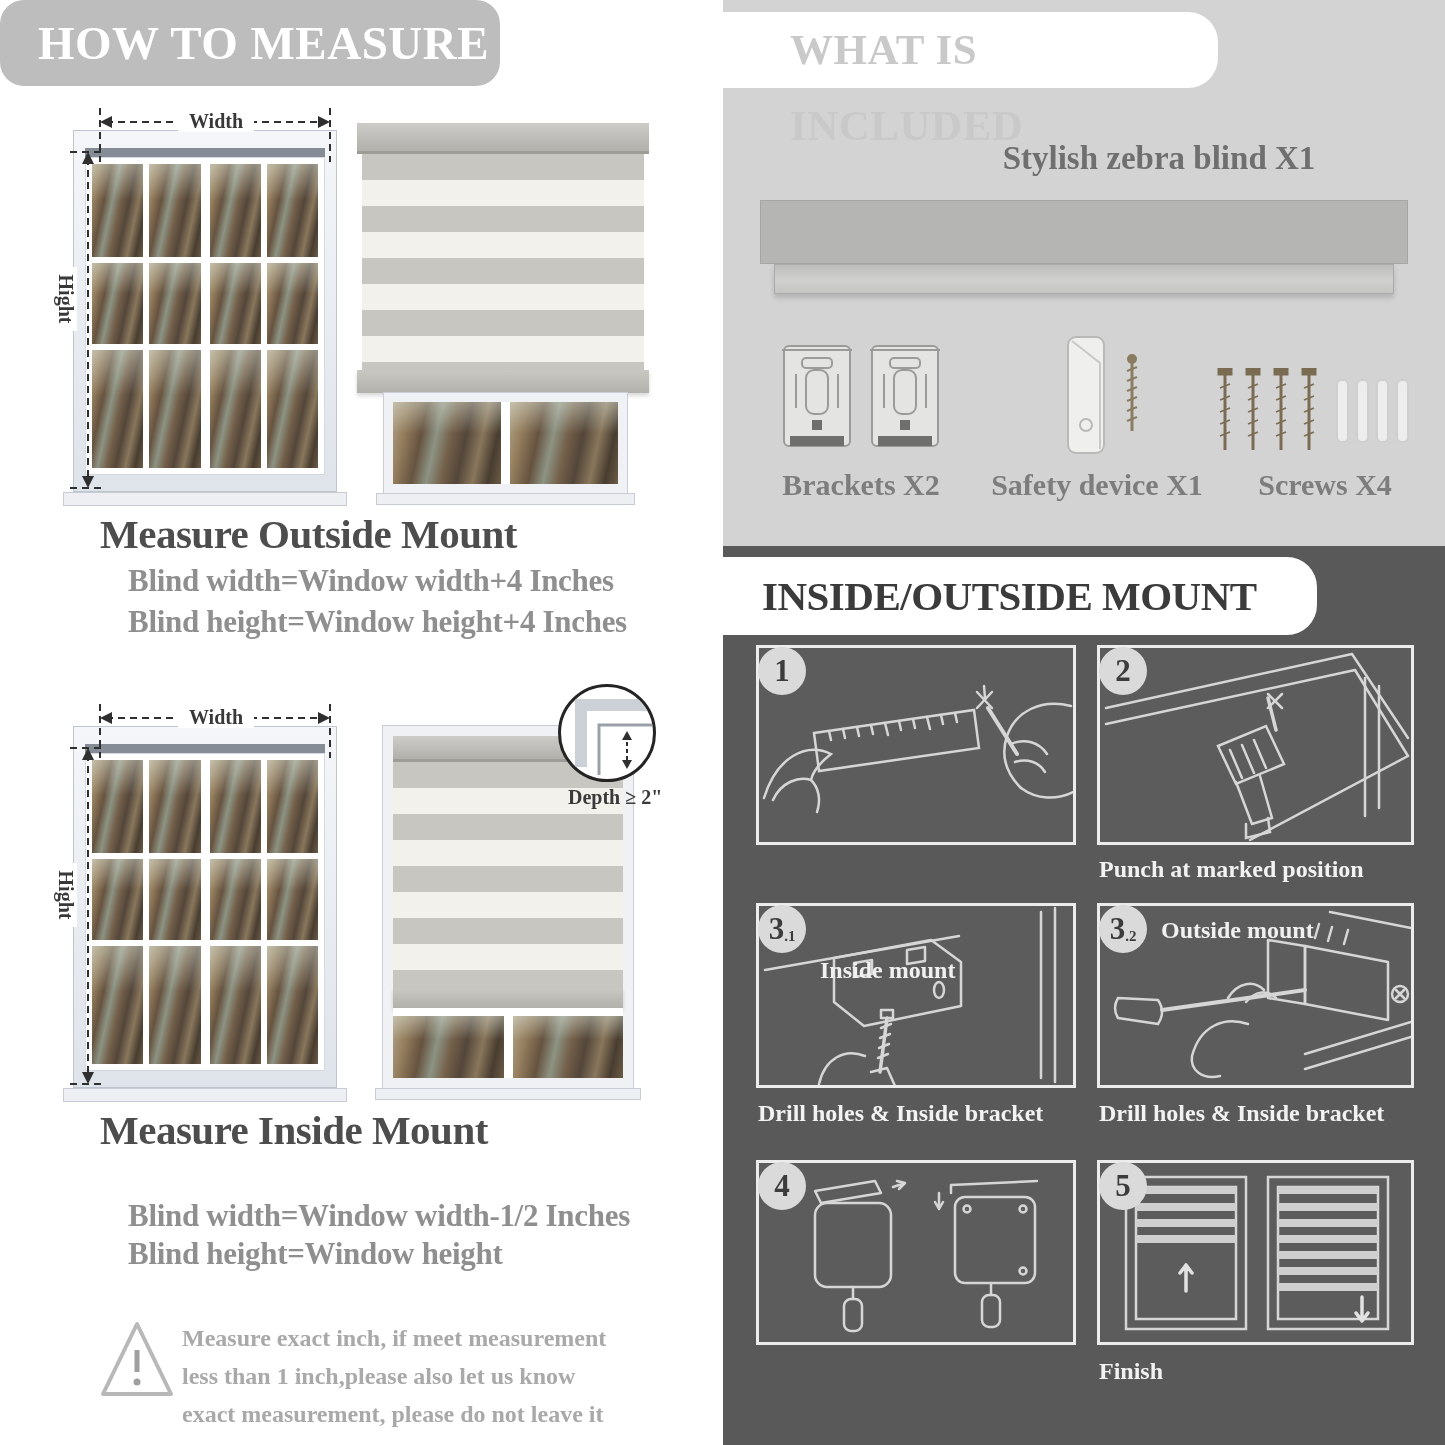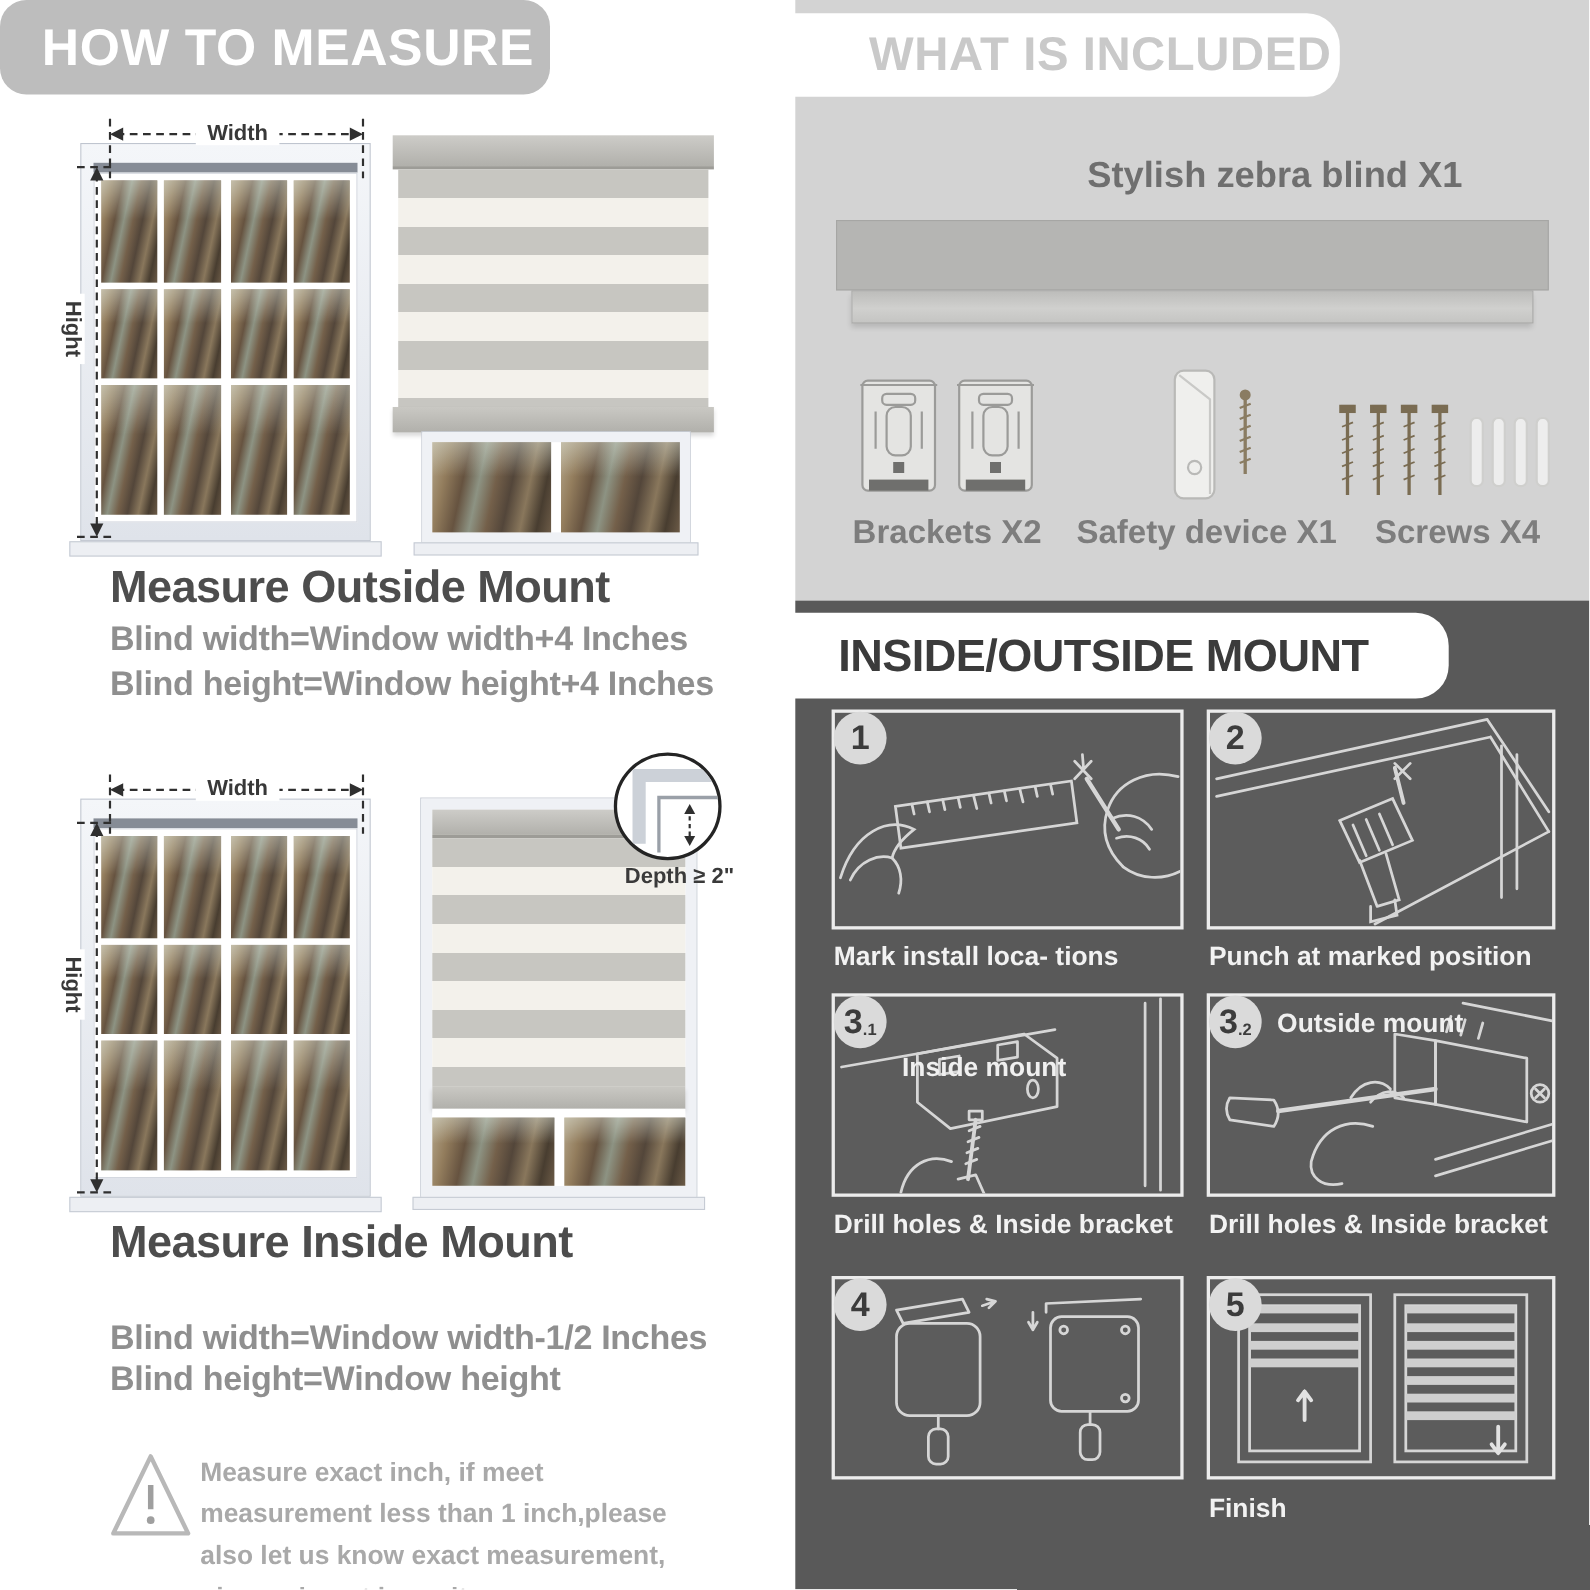--- a/index.html
+++ b/index.html
@@ -1,17 +1,17 @@
 <!DOCTYPE html>
 <html><head>
 <meta charset="utf-8">
 <style>
   html,body{margin:0;padding:0;background:#fff;}
   .canvas{position:relative;width:1445px;height:1445px;background:#ffffff;overflow:hidden;
-          font-family:Liberation Sans, sans-serif;}
+          font-family:Liberation Serif, serif;}
   .abs{position:absolute;}
 
   
   .hbanner{left:0;top:10;width:500px;height:86px;background:#bdbdbd;border-radius:24px;
            color:#ffffff;font-size:47px;font-weight:700;line-height:86px;padding-left:38px;
            letter-spacing:.5px;box-sizing:border-box;}
 
   .win{background:linear-gradient(180deg,#f4f6f9,#dfe3ea);border:1px solid #bfc5cf;box-sizing:border-box;}
   .win .reveal{position:absolute;left:11px;top:17px;right:11px;height:9px;background:#868c96;}
   .sashes{position:absolute;left:11px;top:26px;right:11px;bottom:16px;background:#ffffff;
@@ -26,21 +26,21 @@
   .zebra{background:repeating-linear-gradient(180deg,#c7c6c1 0 26px,#f3f1eb 26px 52px);}
   .rail{background:linear-gradient(180deg,#c9c8c3,#b1b0ab);box-shadow:0 3px 4px rgba(0,0,0,.15);}
 
   .wbot{border:9px solid #eff1f5;box-shadow:0 0 0 1px #c9ced6;background:#fff;display:flex;gap:9px;box-sizing:border-box;}
   .wbot .pane{flex:1;}
 
   .mlabel{background:#ffffff;color:#383838;font-size:20px;font-weight:700;text-align:center;line-height:22px;}
   .rot90{transform:rotate(90deg);}
 
   .h1{font-size:41px;font-weight:700;color:#4d4d4d;letter-spacing:-.5px;}
-  .formula{font-size:31px;font-weight:700;color:#8f8f8f;letter-spacing:-.3px;}
+  .formula{font-size:31px;font-weight:700;color:#8f8f8f;letter-spacing:-.3px;margin-left:28px;}
 
   .bwin2{border:10px solid #eff1f5;box-shadow:0 0 0 1px #c9ced6;background:#fff;box-sizing:border-box;
          display:flex;flex-direction:column;}
   .bwin2 .bw-cassette{height:26px;}
   .bwin2 .bw-fabric{flex:1;}
   .bwin2 .bw-rail{height:20px;}
   .bwin2 .bw-panes{height:62px;display:flex;gap:9px;padding-top:8px;background:#fff;}
   .bwin2 .bw-panes .pane{flex:1;}
 
   .magnifier{width:98px;height:98px;border:3px solid #242424;border-radius:50%;background:#ffffff;
@@ -334,21 +334,20 @@
         <path d="M52,132 C60,140 62,152 58,164"></path>
         <path d="M312,58 C282,50 256,64 248,88 C242,106 246,124 262,140"></path>
         <path d="M262,140 C278,152 298,152 314,144"></path>
         <path d="M252,96 C266,90 280,94 288,106 M256,114 C268,110 280,114 286,124"></path>
       </g>
     </svg>
   </div>
   <div class="abs badge" style="left:758px;top:647px;">
       <span>1</span>
     </div>
-  <div class="abs caption" style="left:758px;top:856px;width:320px;">Mark install loca- tions</div>
 
   <div class="abs panel" style="left:1097px;top:645px;width:317px;height:200px;">
     <svg width="311" height="194" viewBox="0 0 311 194">
       <g stroke="#d6d6d6" stroke-width="2.5" fill="none" stroke-linecap="round">
         <path d="M6,60 L252,6 M6,76 L255,22 M255,22 L308,108 M252,6 L308,90"></path>
         <path d="M265,30 L265,168 M279,38 L279,160"></path>
         <path d="M150,192 L308,108"></path>
         <path d="M168,46 L182,60 M182,46 L168,60"></path>
         <polygon points="118,98 166,78 184,116 136,136"></polygon>
         <path d="M130,102 l12,28 M142,97 l12,28 M154,92 l12,28"></path>

